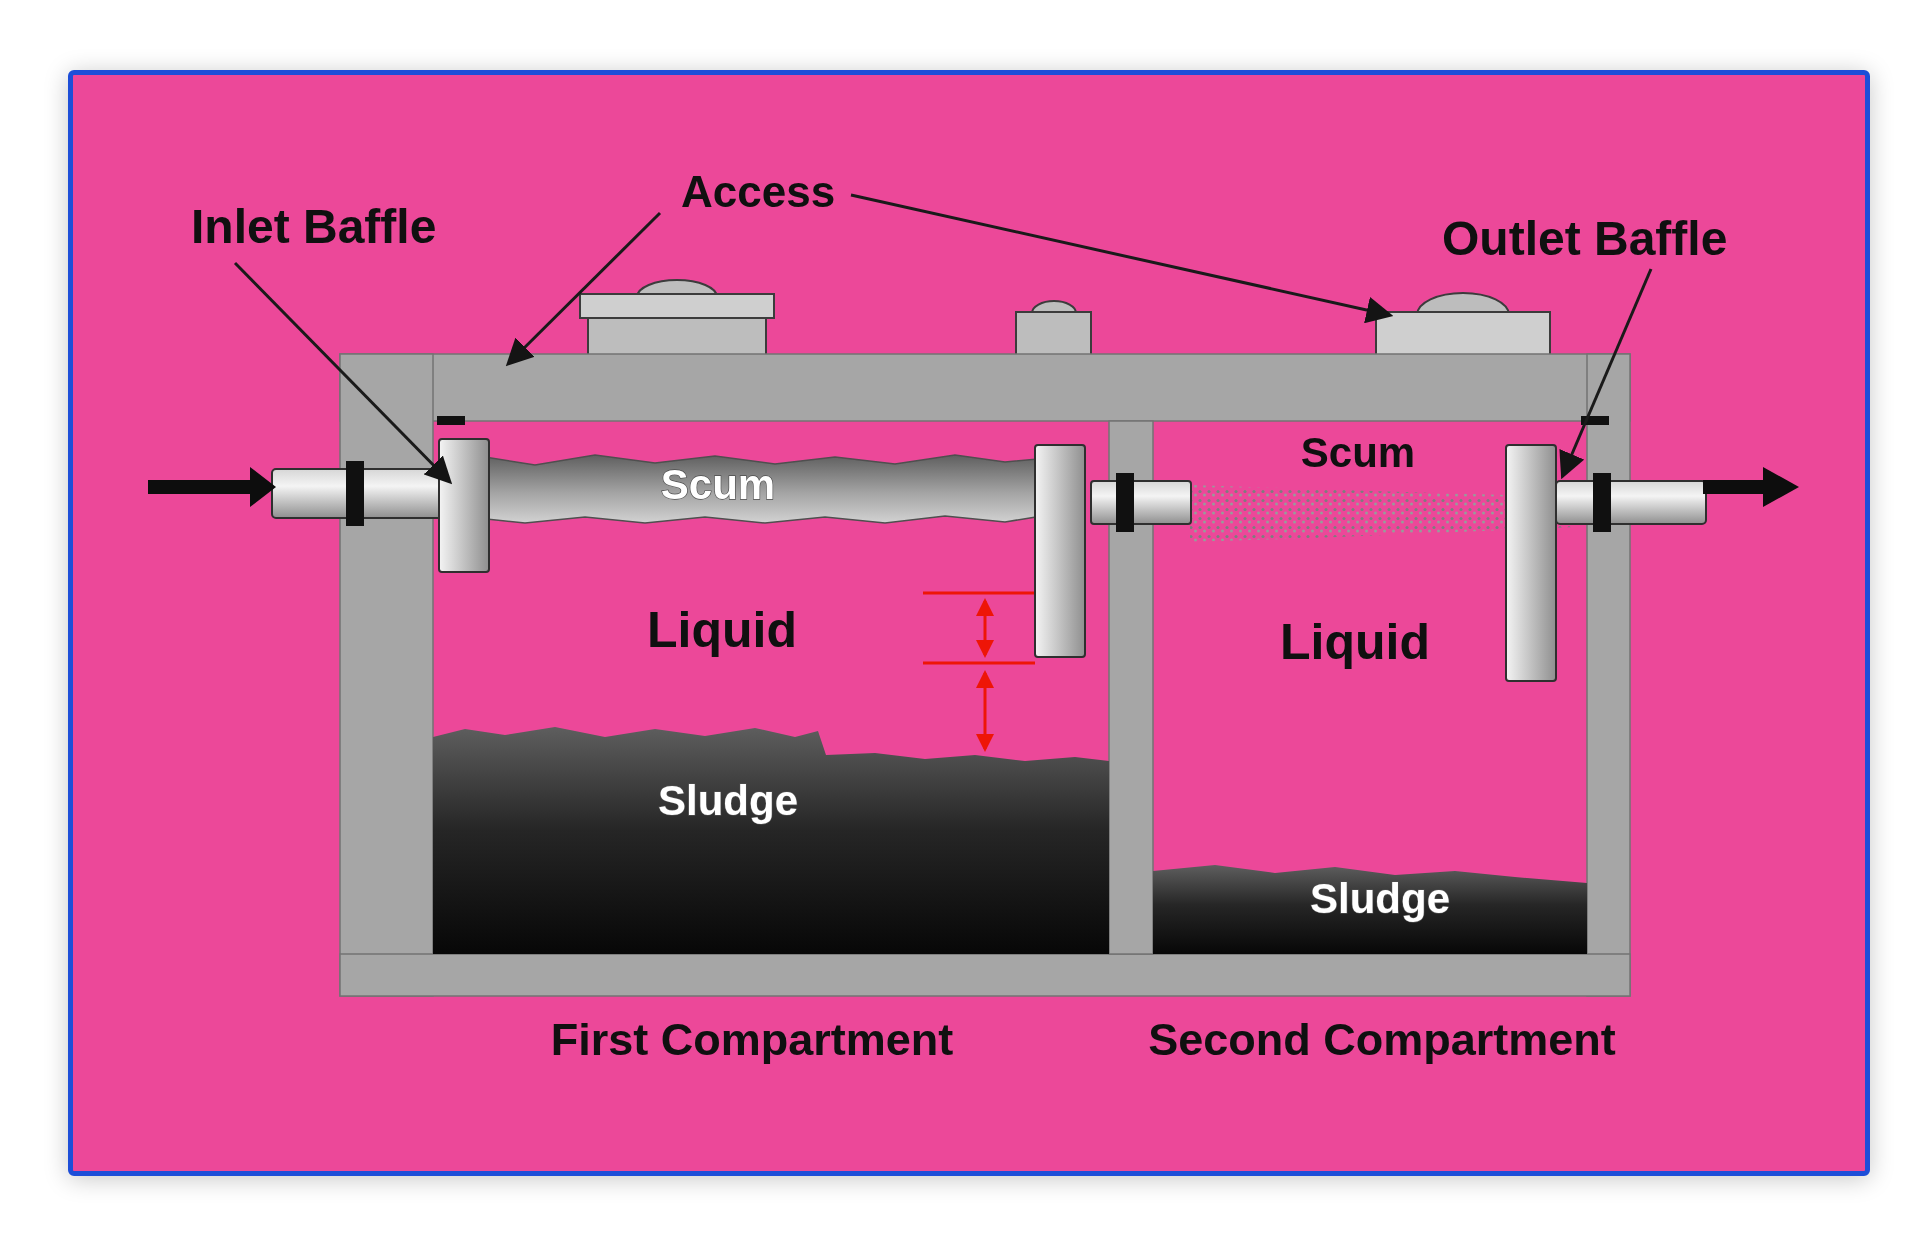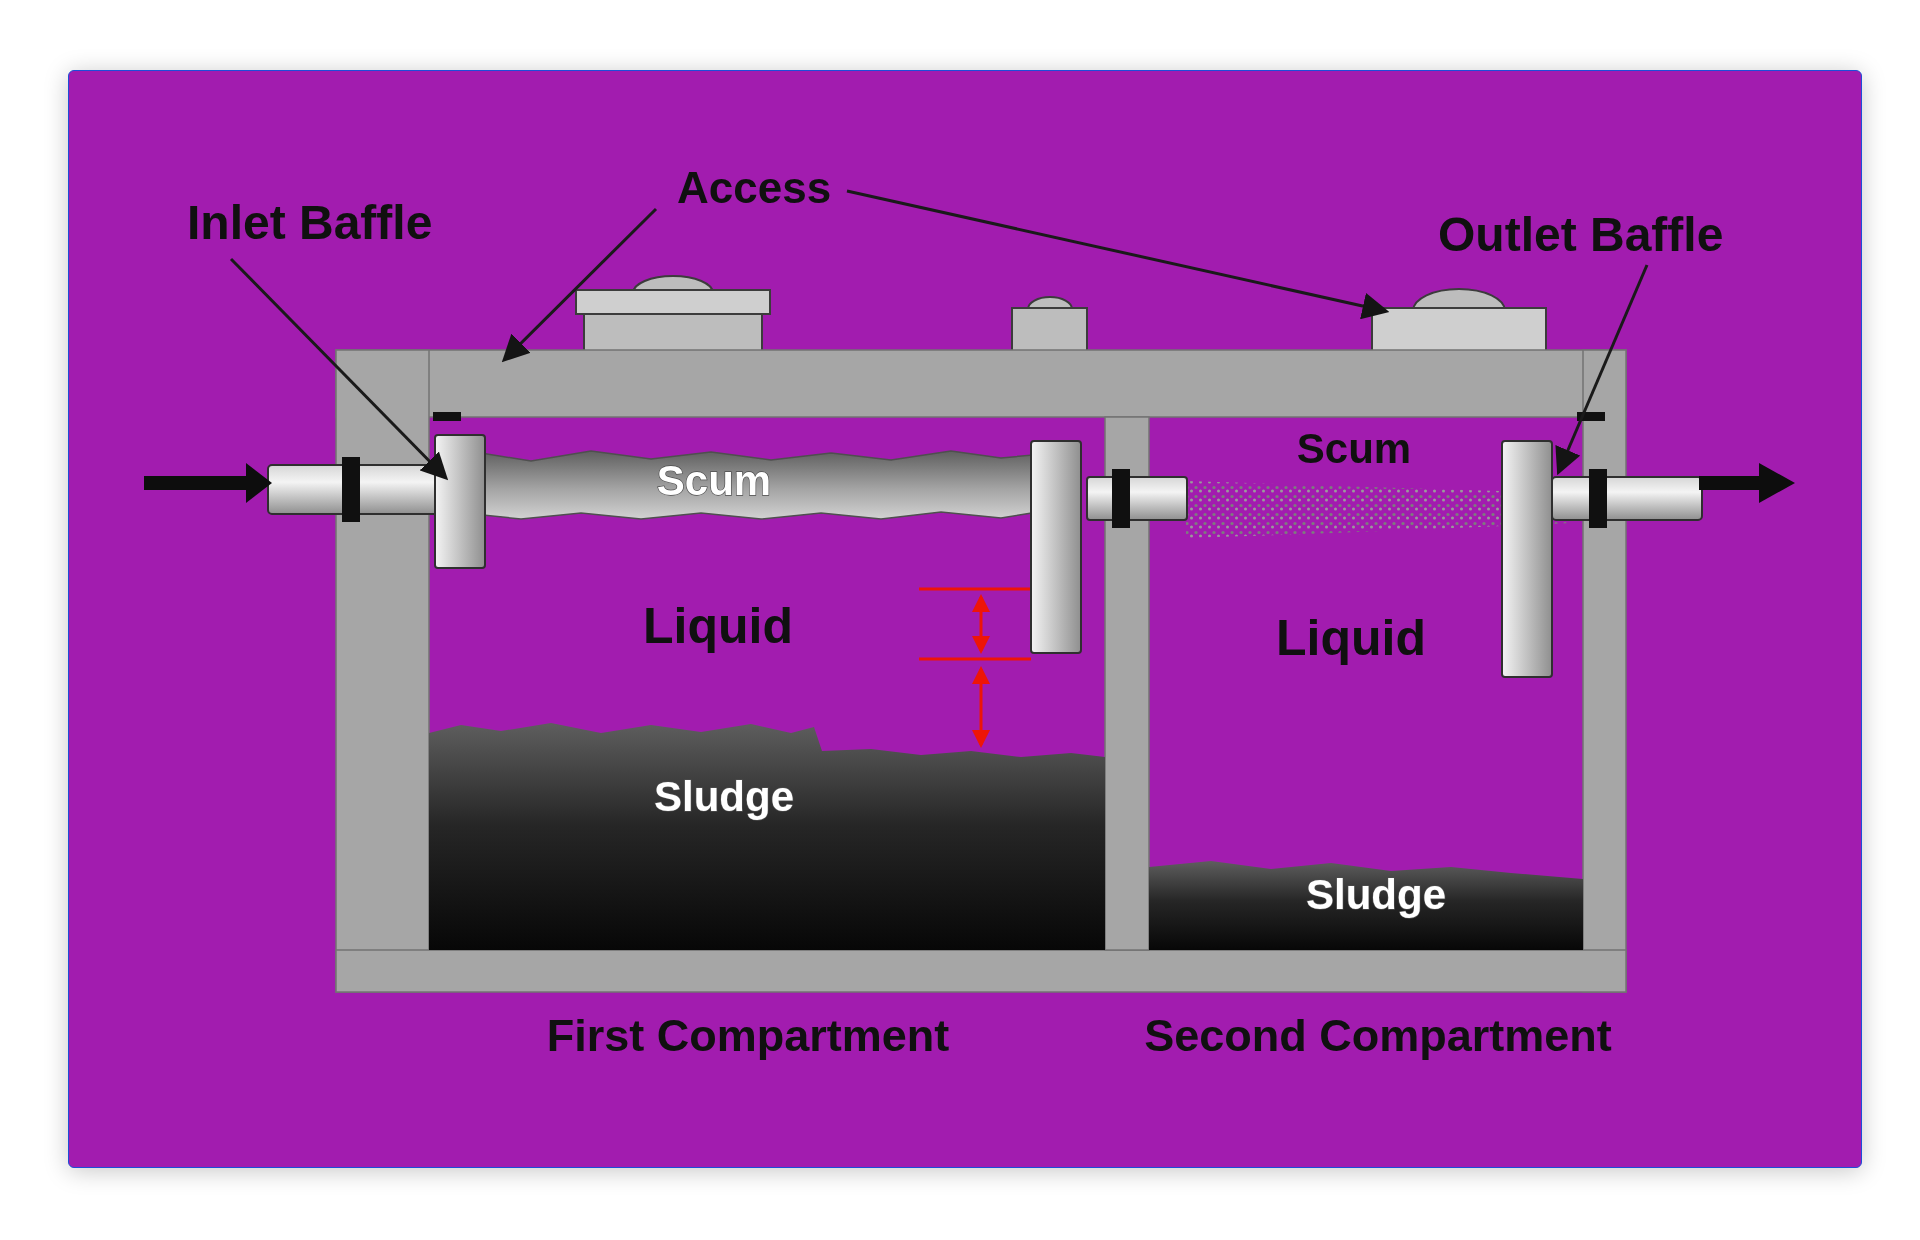--- a/index.html
+++ b/index.html
@@ -10,22 +10,22 @@
     background: #ffffff;
     font-family: "Liberation Sans", sans-serif;
     overflow: hidden;
   }
   .card {
     position: absolute;
     left: 68px;
     top: 70px;
     width: 1792px;
     height: 1096px;
-    background: #a21caf;
-    border: 1px solid #1d4ed8;
+    background: #ec4899;
+    border: 5px solid #1d4ed8;
     border-radius: 6px;
     box-shadow: 0 3px 24px rgba(0,0,0,0.22);
   }
   svg { position: absolute; left: 0; top: 0; }
   text {
     font-family: "Liberation Sans", sans-serif;
     font-weight: 700;
   }
   .outline-white {
     stroke: #4d4d4d;

